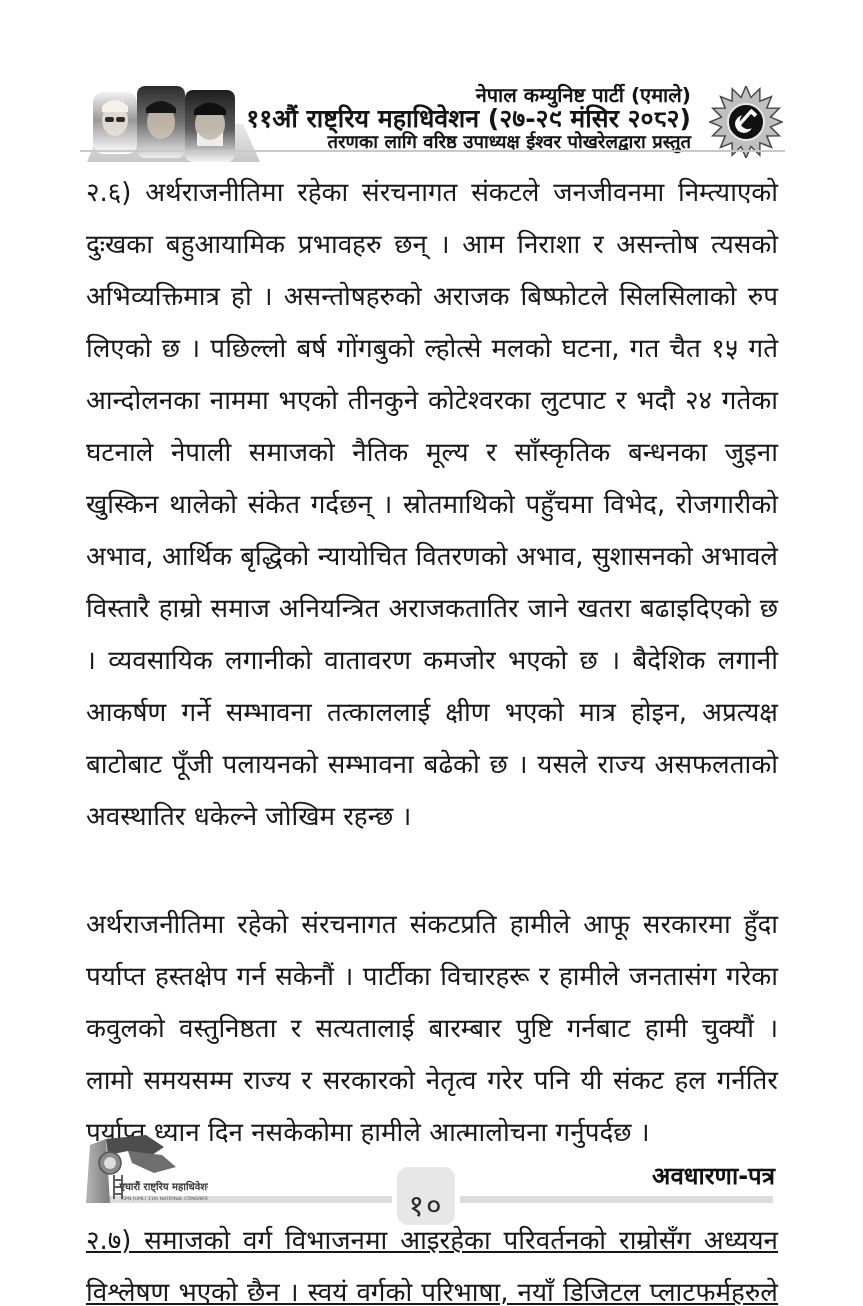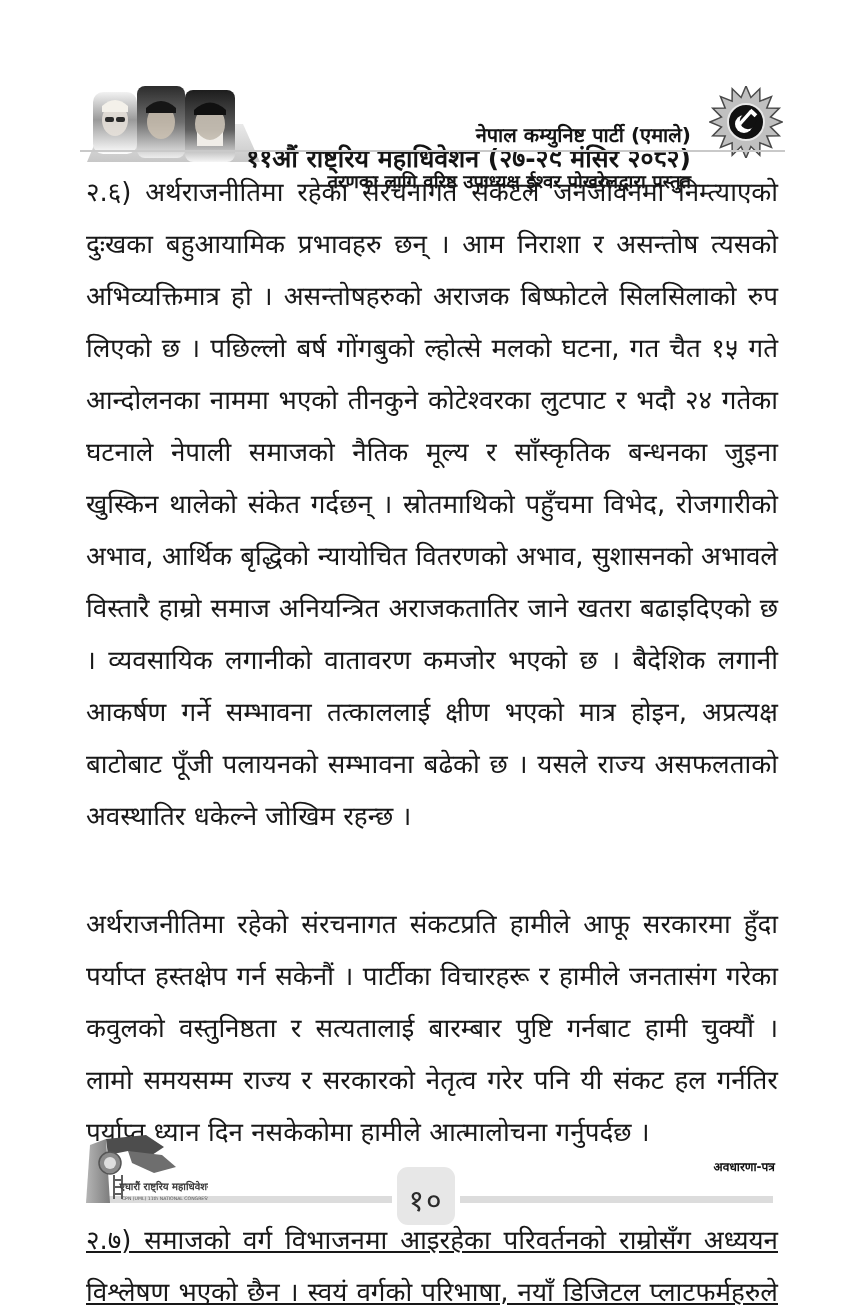--- a/index.html
+++ b/index.html
@@ -13,21 +13,21 @@
     font-family: "DejaVu Sans", sans-serif;
     color: #141414;
     overflow: hidden;
   }
 
   
   .header { position: absolute; top: 84px; left: 85px; right: 80px; height: 70px; }
   .header-photos { position: absolute; left: 0; top: 0; width: 175px; height: 86px; }
   .header-titles {
     position: absolute; right: 92px; top: 0; width: 480px;
-    text-align: right; font-weight: bold; line-height: 23px; margin-top: 40px;
+    text-align: right; font-weight: bold; line-height: 23px;
   }
   .header-titles .t1 { font-size: 20px; }
   .header-titles .t2 { font-size: 25px; }
   .header-titles .t3 { font-size: 18.5px; }
   .header-sun { position: absolute; right: 0; top: 2px; width: 74px; height: 72px; }
   .header-rule {
     position: absolute; top: 150px; left: 80px; right: 78px;
     height: 2px; background: #c9c9c9;
   }
 
@@ -43,29 +43,29 @@
 
   
   .footer-bar {
     position: absolute; left: 88px; right: 90px; top: 1196px;
     height: 7px; background: #dcdcdc;
   }
   .footer-congress-logo { position: absolute; left: 76px; top: 1133px; width: 132px; height: 78px; }
   .page-number-box {
     position: absolute; left: 392px; top: 1162px; width: 68px; height: 68px;
     background: #e7e7e7; border: 5px solid #ffffff; border-radius: 16px;
-    display: flex; align-items: center; justify-content: center;
+    display: flex; align-items: flex-end; justify-content: center;
     z-index: 2;
   }
   .page-number-box .num {
     font-size: 30px; color: #2b2b2b; margin-top: 6px; letter-spacing: 2px;
   }
   .footer-doc-label {
     position: absolute; right: 88px; top: 1158px;
-    font-size: 12px; font-weight: bold; color: #111; text-align: right;
+    font-size: 24px; font-weight: bold; color: #111; text-align: right;
   }
 </style>
 </head>
 <body>
 
 <div class="page">
 
   <div class="header">
 
     <div class="header-photos">

